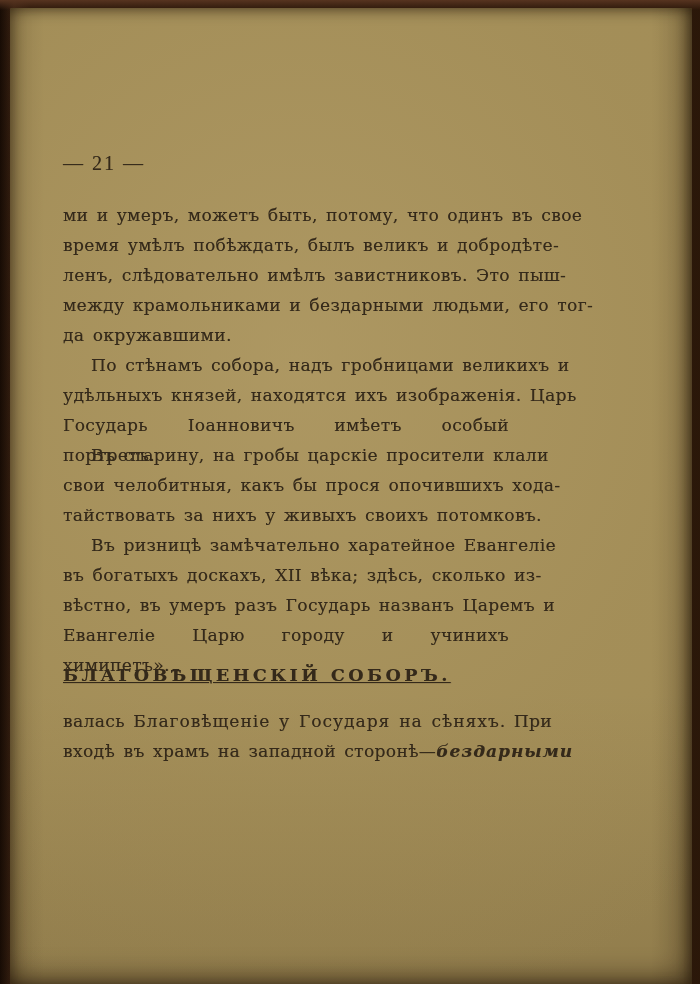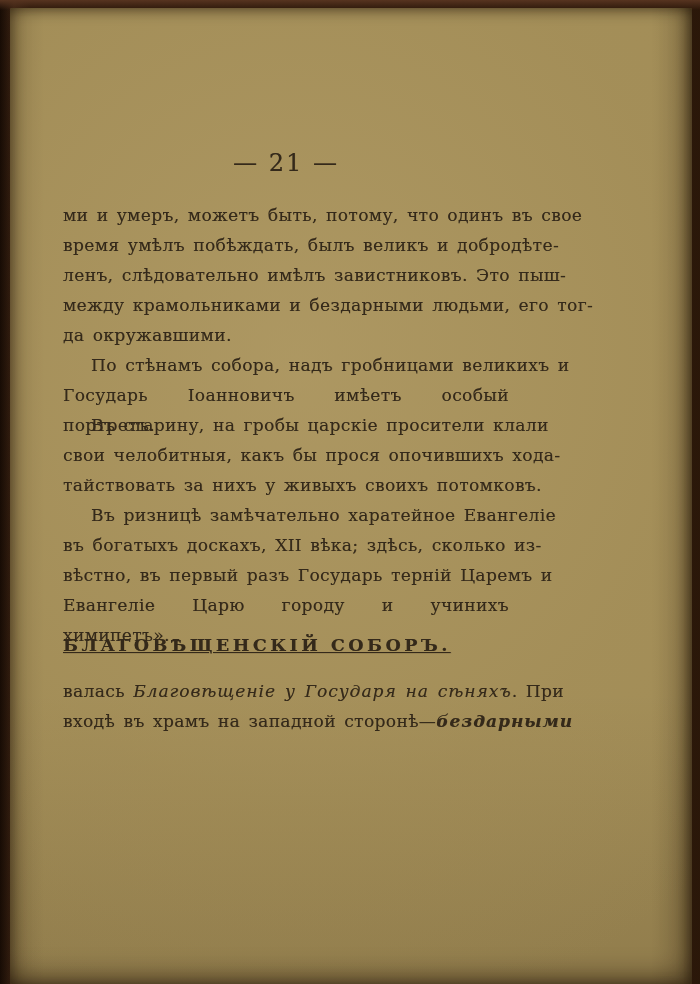--- a/index.html
+++ b/index.html
@@ -39,37 +39,38 @@
     left: 53px; top: 0;
     width: 446px;
     color: var(--ink, #34291a);
     text-shadow: 0.3px 0.3px 0.5px rgba(52,40,24,0.45);
   }
   .page-number-header {
     margin-top: 140px;
     height: 30px;
     line-height: 30px;
     margin-bottom: 22px;
-    text-align: center;
-    font-size: 24px;
+    text-align: left;
+    font-size: 20px;
     letter-spacing: 2px;
+    font-family: Liberation Serif, serif;
   }
   .line {
     height: 30px;
     line-height: 30px;
     font-size: 17px;
     letter-spacing: 0.4px;
     word-spacing: 2.5px;
     text-align: justify;
     text-align-last: justify;
     white-space: nowrap;
   }
   .line.no-justify { text-align-last: left; white-space: normal; }
   .line.indent { text-indent: 28px; }
-  .seg-italic { font-style: italic; letter-spacing: 1px; }
+  .seg-italic { letter-spacing: 1px; }
   .seg-bold-italic { font-style: italic; font-weight: bold; letter-spacing: 1px; }
   .section-heading {
     height: 30px;
     line-height: 30px;
     margin-top: 10px;
     margin-bottom: 16px;
     text-align: left;
     font-size: 17.5px;
     font-weight: bold;
     letter-spacing: 3.5px;
@@ -86,31 +87,32 @@
       <div id="page-body">
           <div>
             <div class="line"><span>ми и умеръ, можетъ быть, потому, что одинъ въ свое</span></div>
             <div class="line"><span>время умѣлъ побѣждать, былъ великъ и добродѣте-</span></div>
             <div class="line"><span>ленъ, слѣдовательно имѣлъ завистниковъ. Это пыш-</span></div>
             <div class="line"><span>между крамольниками и бездарными людьми, его тог-</span></div>
             <div class="line no-justify"><span>да окружавшими.</span></div>
           </div>
           <div>
             <div class="line indent"><span>По стѣнамъ собора, надъ гробницами великихъ и</span></div>
+            <div class="line"><span>удѣльныхъ князей, находятся ихъ изображенія. Царь</span></div>
             <div class="line no-justify"><span>Государь Іоанновичъ имѣетъ особый портретъ.</span></div>
           </div>
           <div>
             <div class="line indent"><span>Въ старину, на гробы царскіе просители клали</span></div>
             <div class="line"><span>свои челобитныя, какъ бы прося опочившихъ хода-</span></div>
             <div class="line"><span>тайствовать за нихъ у живыхъ своихъ потомковъ.</span></div>
           </div>
           <div>
             <div class="line indent"><span>Въ ризницѣ замѣчательно харатейное Евангеліе</span></div>
             <div class="line"><span>въ богатыхъ доскахъ, XII вѣка; здѣсь, сколько из-</span></div>
-            <div class="line"><span>вѣстно, въ первый разъ Государь терній Царемъ и</span></div>
+            <div class="line"><span>вѣстно, въ умеръ разъ Государь названъ Царемъ и</span></div>
             <div class="line no-justify"><span>Евангеліе Царю городу и учинихъ химипетъ».</span></div>
           </div>
           <div class="section-heading">БЛАГОВѢЩЕНСКІЙ СОБОРЪ.</div>
           <div>
             <div class="line"><span>валась </span><span class="seg-italic">Благовѣщеніе у Государя на сѣняхъ</span><span>. При</span></div>
             <div class="line"><span>входѣ въ храмъ на западной сторонѣ—</span><span class="seg-bold-italic">бездарными</span></div>
           </div>
         </div>
     </div>
   </div>

